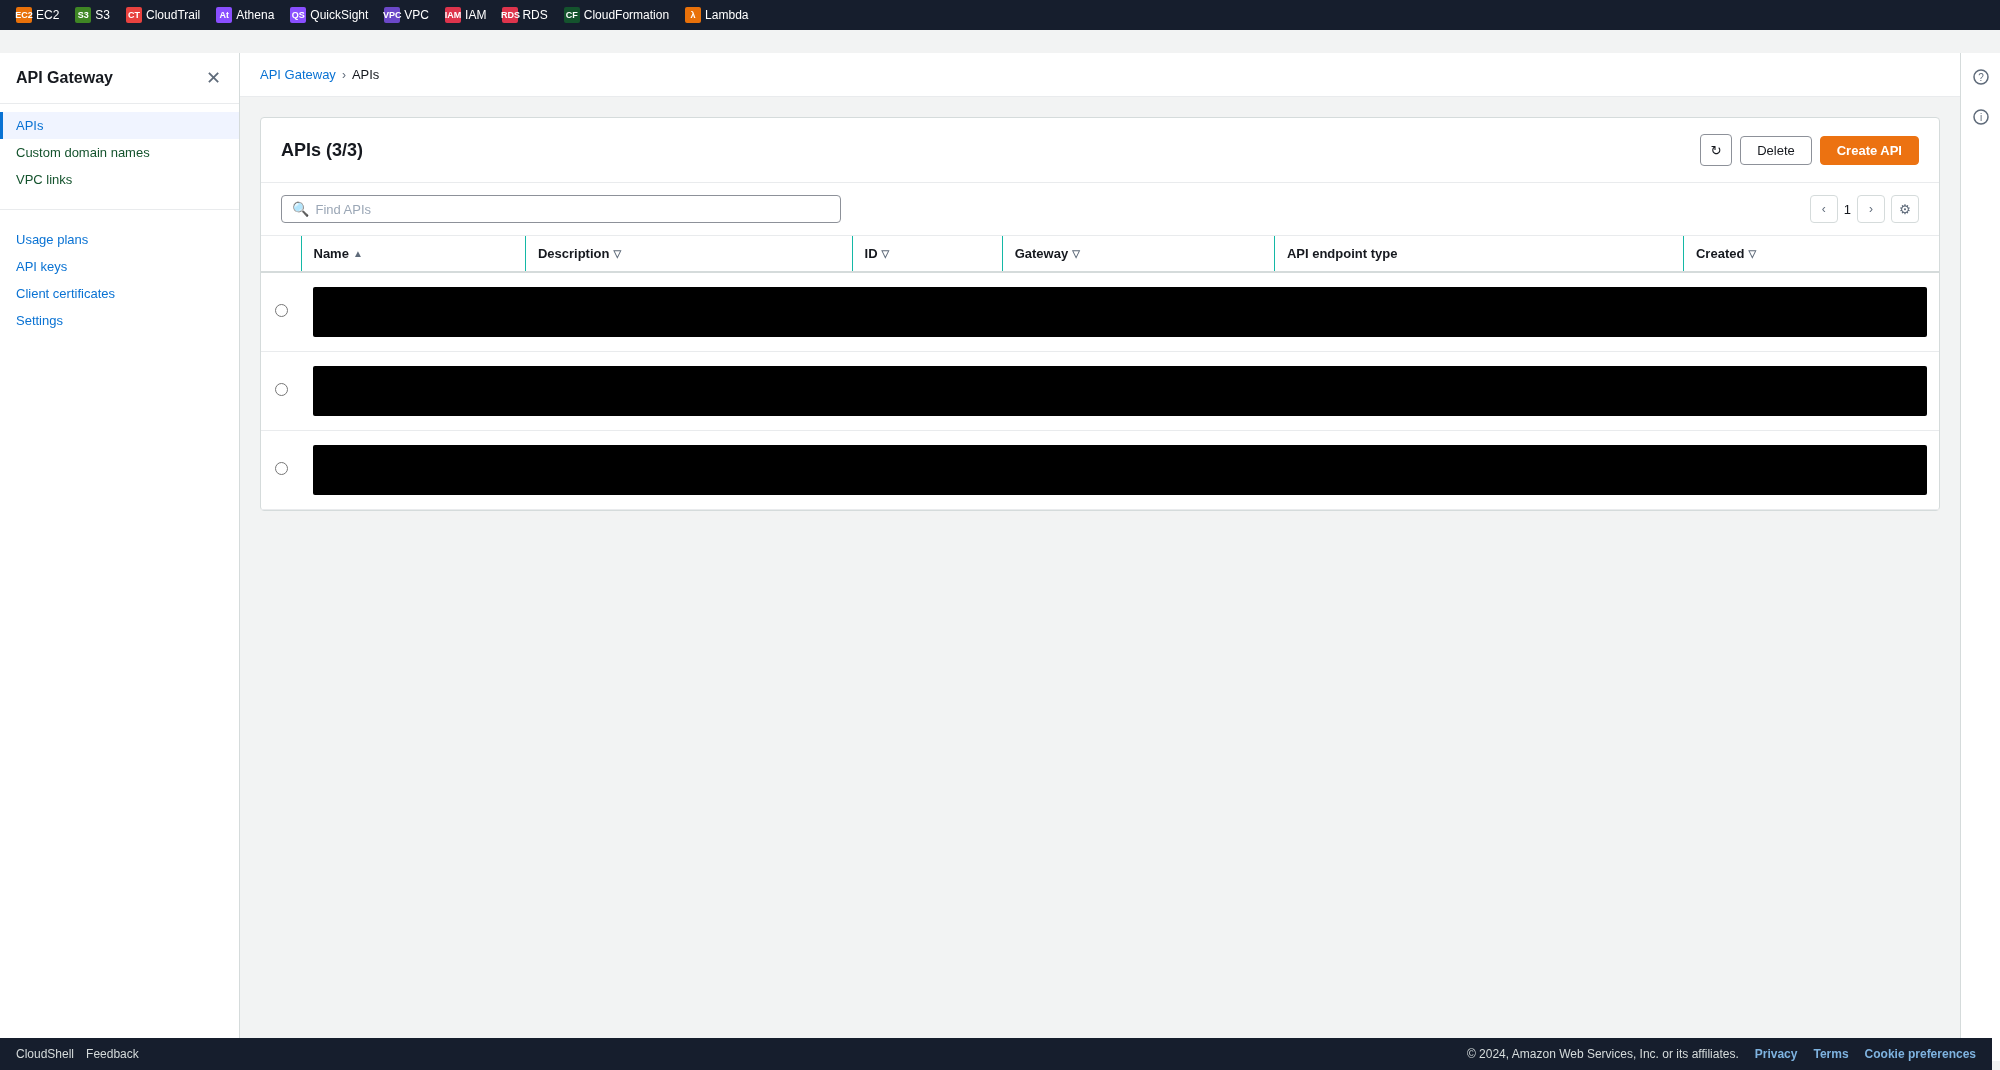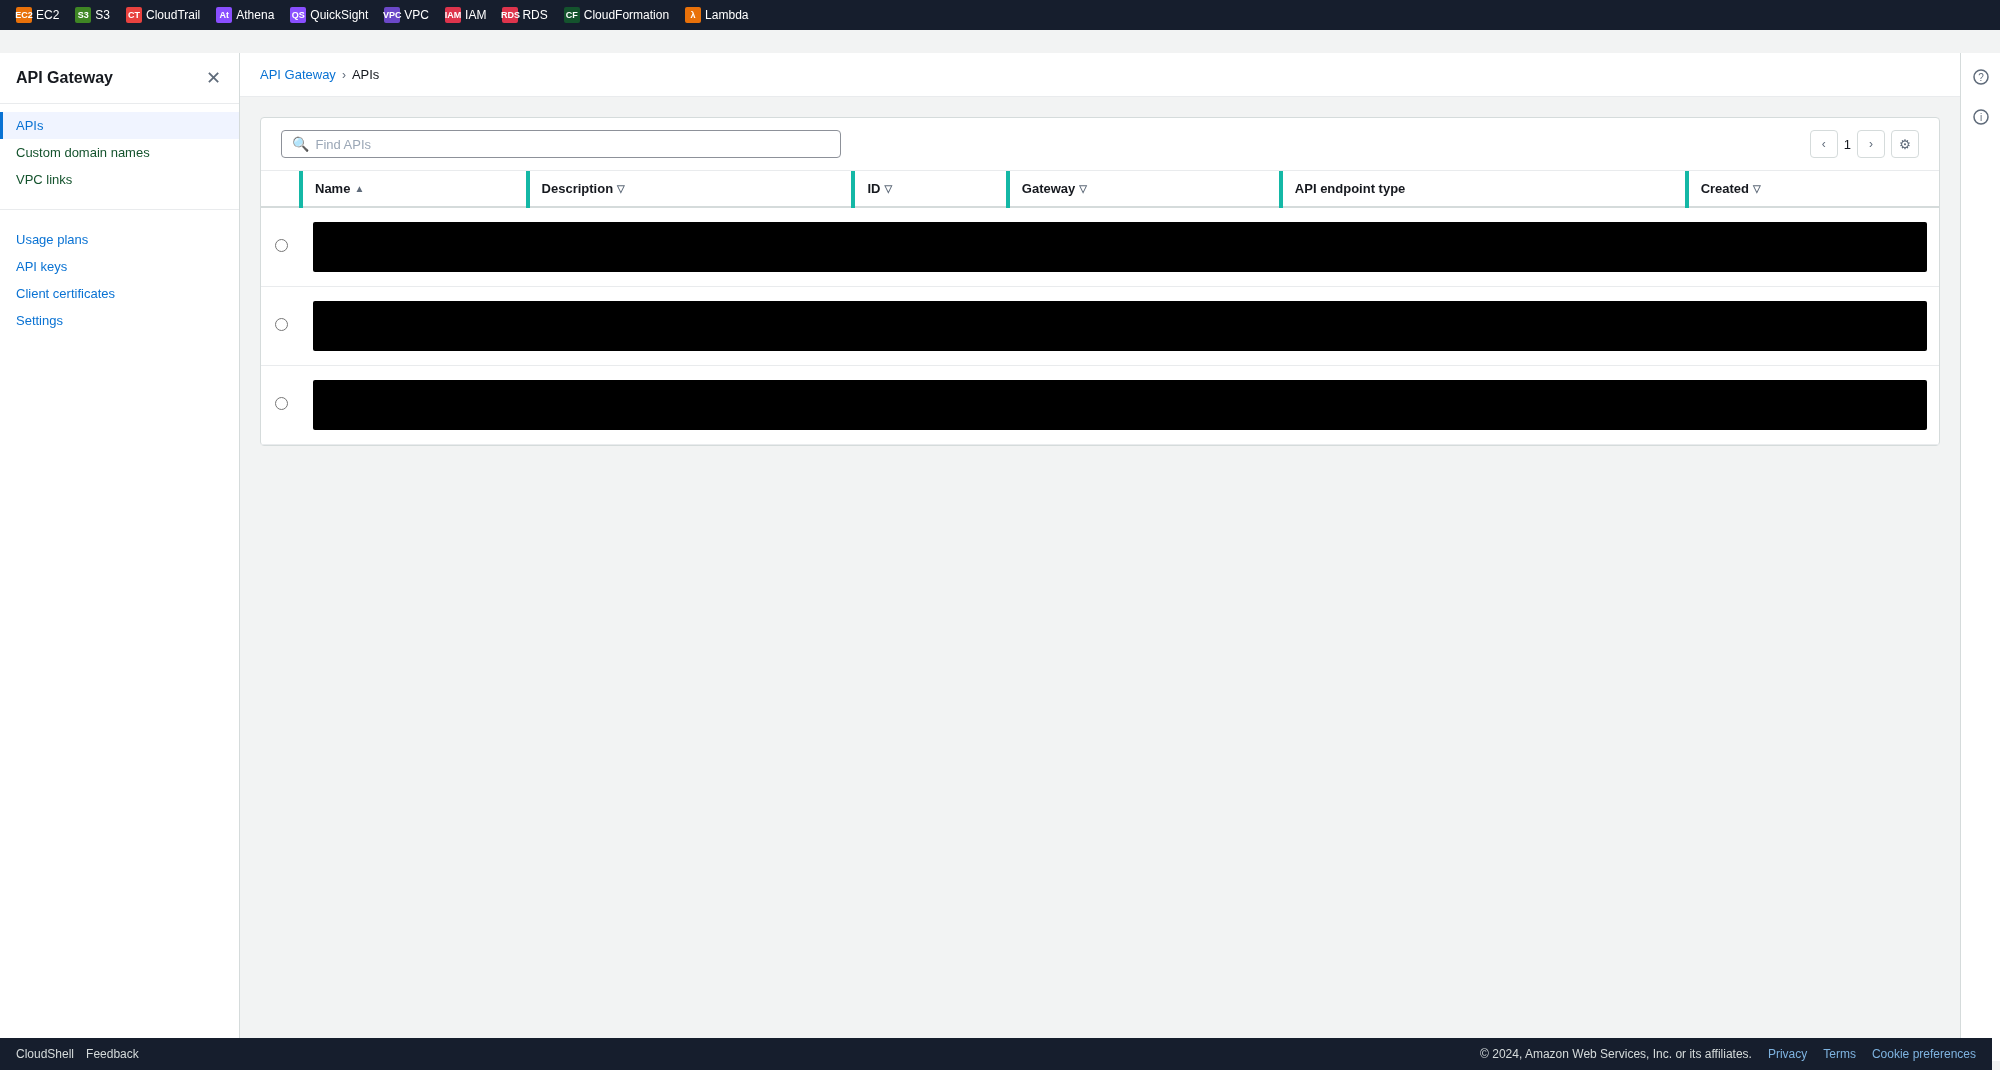--- a/index.html
+++ b/index.html
@@ -363,25 +363,26 @@
       gap: 16px;
     }
     .bottom-text {
       color: #d5dbdb;
       font-size: 12px;
     }
     .bottom-right-link {
       color: #7eb3e0;
       font-size: 12px;
       cursor: pointer;
+      font-weight: bold;
     }
 
     
     thead th:not(:last-child) {
-      border-right: 4px solid #14b8a6;
+      border-right: 1px solid #14b8a6;
     }
   </style>
 </head>
 <body>
 
 <div class="top-nav">
   <div class="nav-service">
     <span class="service-icon" style="background:#e8710a;">EC2</span>
     <span>EC2</span>
   </div>
@@ -462,20 +463,30 @@
 
     <div class="breadcrumb">
       <a class="breadcrumb-link">API Gateway</a>
       <span class="breadcrumb-sep">›</span>
       <span class="breadcrumb-current">APIs</span>
     </div>
 
     <div class="content-area">
       <div class="panel">
 
+        <div class="panel-header">
+          <span class="panel-title">APIs (3/3)</span>
+          <div class="panel-actions">
+            <button class="btn-icon">
+              <span>↻</span>
+            </button>
+            <button class="btn-secondary">Delete</button>
+            <button class="btn-primary">Create API</button>
+          </div>
+        </div>
 
         <div class="search-row">
           <div class="search-box">
             <span class="search-icon-svg">🔍</span>
             <input class="search-input" type="text" placeholder="Find APIs" style="">
           </div>
           <div class="pagination-row">
             <button class="pagination-btn">
               <span>‹</span>
             </button>

